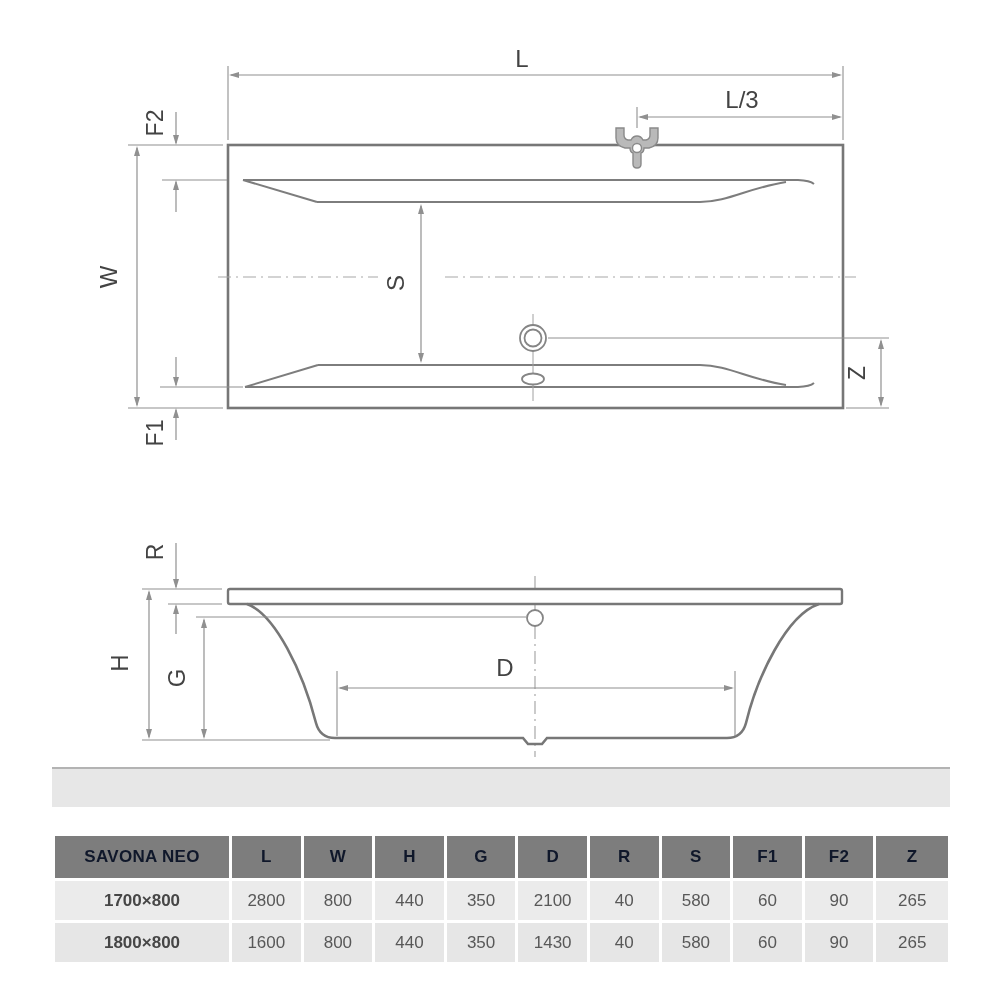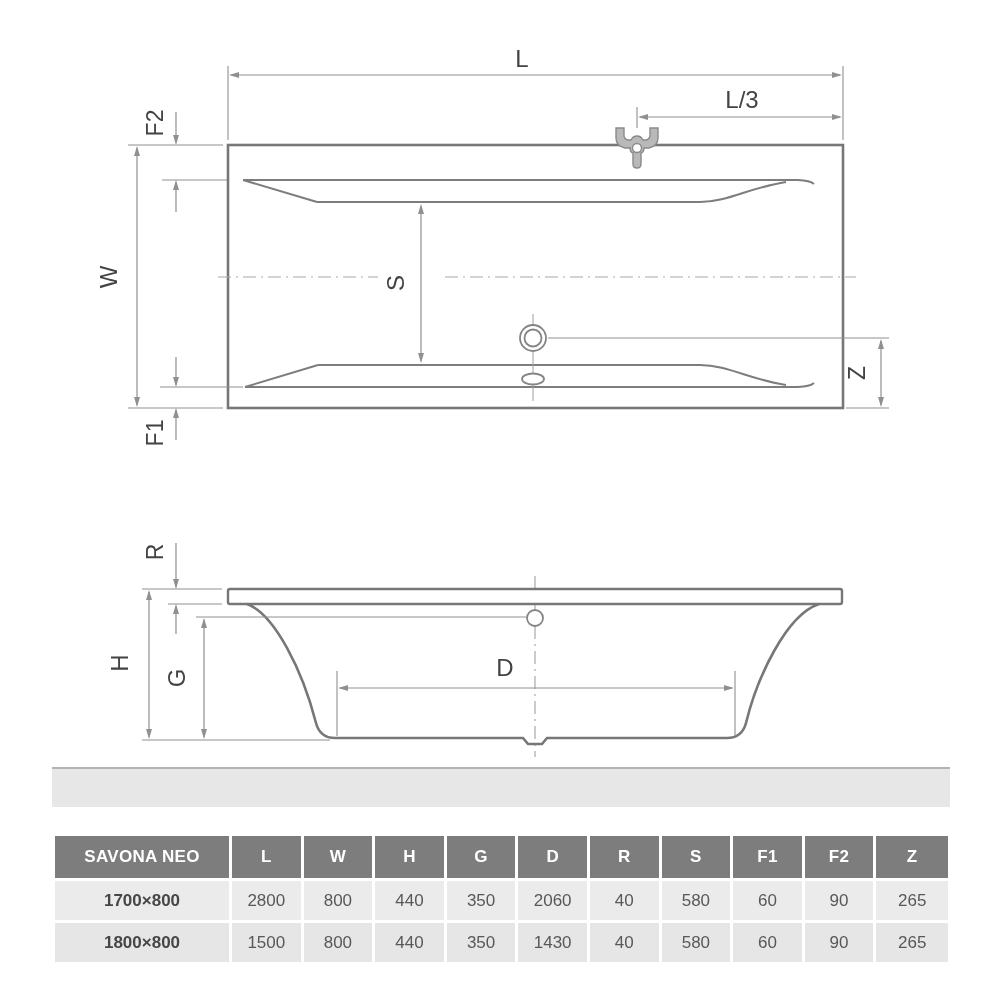--- a/index.html
+++ b/index.html
@@ -9,21 +9,21 @@
   .dim-label{fill:#434343;font-size:23px;font-family:"Liberation Sans", sans-serif;}
   .dim-label-lg{fill:#434343;font-size:24px;font-family:"Liberation Sans", sans-serif;}
   .floor-band{position:absolute;left:52px;top:767px;width:898px;height:38px;
               background:#e7e7e7;border-top:2px solid #b3b3b3;}
   .spec-table{position:absolute;left:55px;top:836px;width:893px;
               border-collapse:separate;border-spacing:0;table-layout:fixed;}
   .spec-table th,.spec-table td{border-right:3px solid #fff;border-bottom:3px solid #fff;
               text-align:center;vertical-align:middle;padding:0;}
   .spec-table th:last-child,.spec-table td:last-child{border-right:none;}
   .spec-table tr:last-child td{border-bottom:none;}
-  .spec-table th{background:#7d7d7d;color:#ffffff;font-size:17px;font-weight:bold;
+  .spec-table th{background:#7d7d7d;color:#0f172a;font-size:17px;font-weight:bold;
               letter-spacing:.3px;height:42px;}
   .spec-table td{font-size:17px;color:#585858;height:39px;}
   .spec-table tr.row-a td{background:#ebebeb;margin-left:8px;}
   .spec-table tr.row-b td{background:#e6e6e6;}
   .spec-table td.model-cell{font-weight:bold;color:#464646;}
 </style>
 </head>
 <body>
 
 <div class="page">
@@ -196,30 +196,30 @@
         <th>Z</th>
       </tr>
     </thead>
     <tbody>
       <tr class="row-a">
         <td class="model-cell">1700×800</td>
         <td>2800</td>
         <td>800</td>
         <td>440</td>
         <td>350</td>
-        <td>2060</td>
+        <td>2100</td>
         <td>40</td>
         <td>580</td>
         <td>60</td>
         <td>90</td>
         <td>265</td>
       </tr>
       <tr class="row-b">
         <td class="model-cell">1800×800</td>
-        <td>1500</td>
+        <td>1600</td>
         <td>800</td>
         <td>440</td>
         <td>350</td>
         <td>1430</td>
         <td>40</td>
         <td>580</td>
         <td>60</td>
         <td>90</td>
         <td>265</td>
       </tr>

